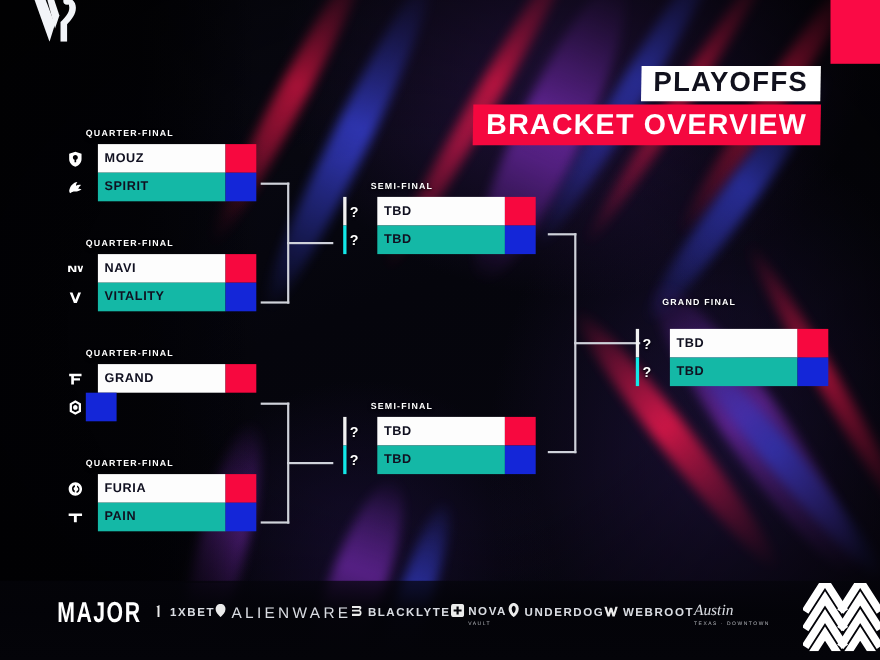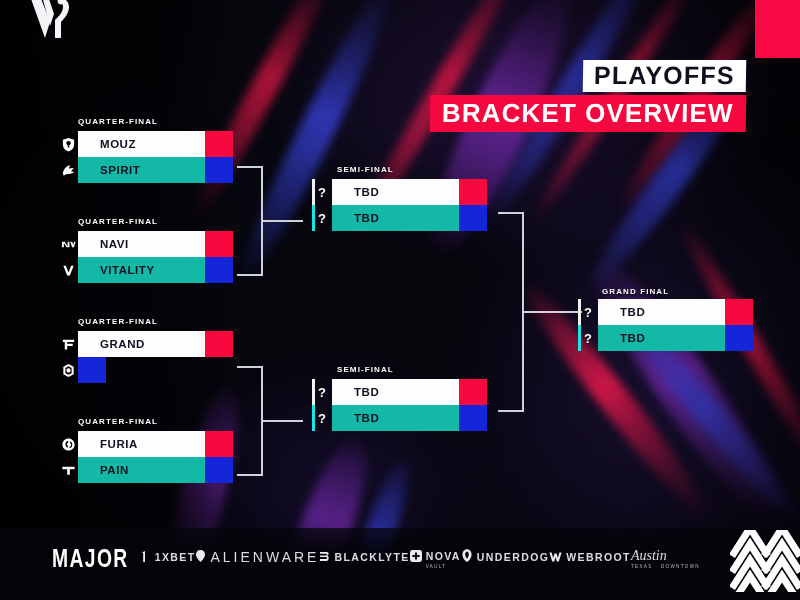--- a/index.html
+++ b/index.html
@@ -141,28 +141,29 @@
   .match-body { display: flex; flex-direction: column; flex: 1; }
   .team-row {
     display: flex;
     height: 26px;
     align-items: stretch;
   }
   .team-name {
     flex: 1;
     display: flex;
     align-items: center;
-    padding-left: 22px;
+    padding-left: 6px;
     font-size: 11.5px;
     font-weight: 700;
     letter-spacing: .55px;
     color: #101020;
     font-family: "Liberation Sans", sans-serif;
     white-space: nowrap;
     overflow: hidden;
+    margin-left: 11px;
   }
   .team-row.top    .team-name { background: #fdfdfd; }
   .team-row.bottom .team-name { background: #14b8a6; }
   .score-box { width: 28px; }
   .team-row.top    .score-box { background: #f7083f; }
   .team-row.bottom .score-box { background: #1426d8; }
 
   
   .accent-bar {
     position: absolute;
@@ -462,21 +463,21 @@
         <div class="team-name">TBD</div>
         <div class="score-box"></div>
       </div>
       <div class="team-row bottom">
         <div class="team-name">TBD</div>
         <div class="score-box"></div>
       </div>
     </div>
   </div>
 
-  <div class="round-label" style="left:602px; top:287px;">GRAND FINAL</div>
+  <div class="round-label" style="left:602px; top:270px;">GRAND FINAL</div>
   <div class="match" style="left:578px; top:299px; width:175px;">
     <div class="accent-bar">
         <div class="seg-top"></div>
         <div class="seg-bot"></div>
       </div>
     <div class="match-logos">
       <div class="logo-cell">
           <span class="q-mark">?</span>
         </div>
       <div class="logo-cell">

